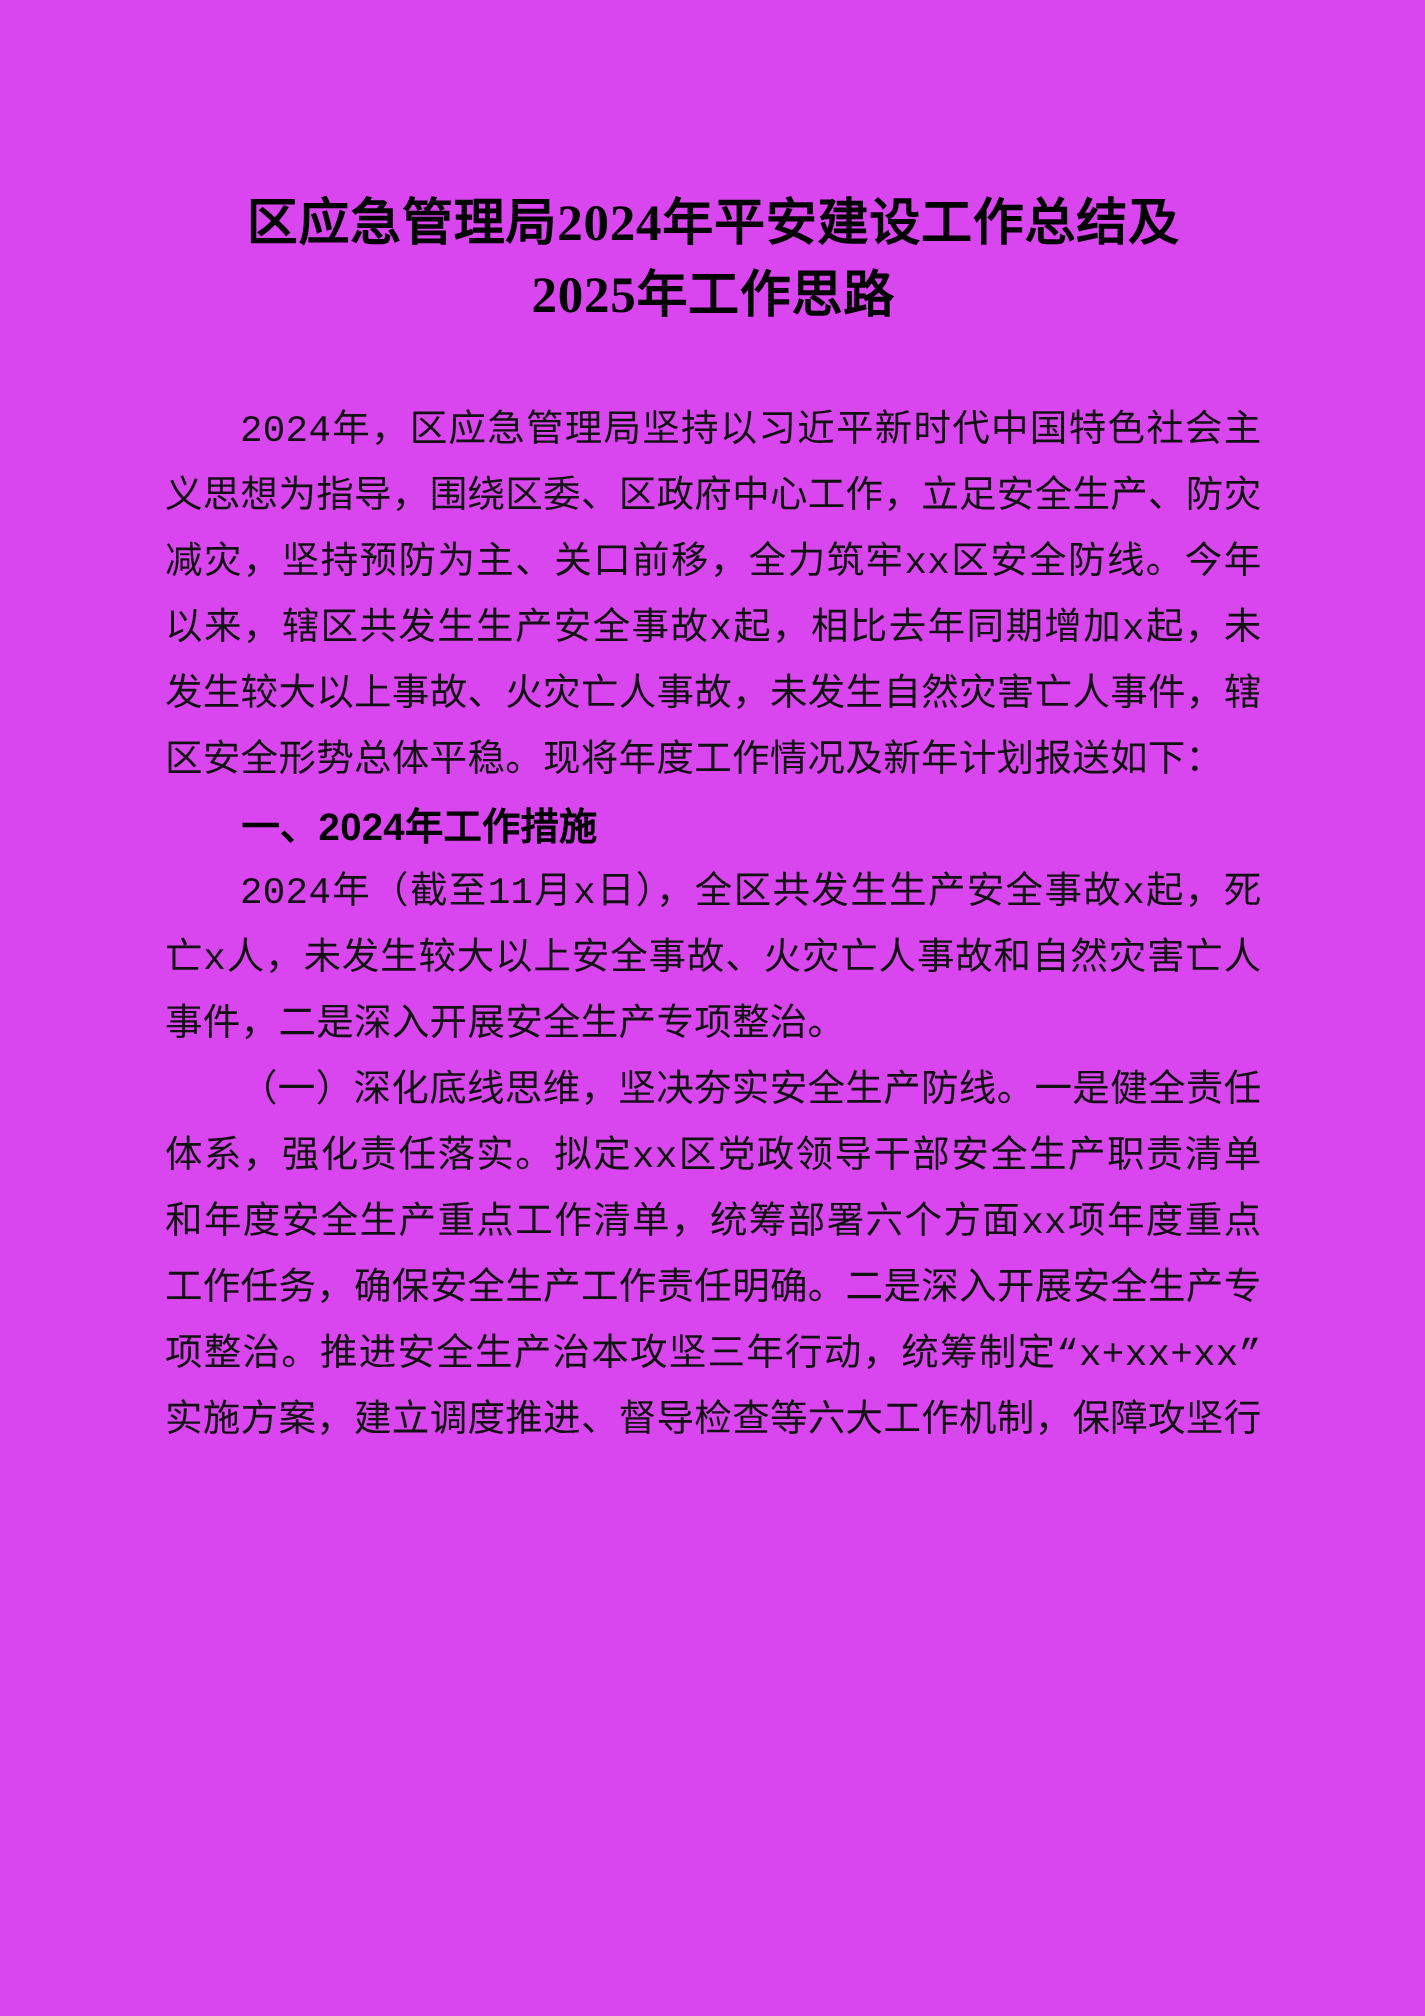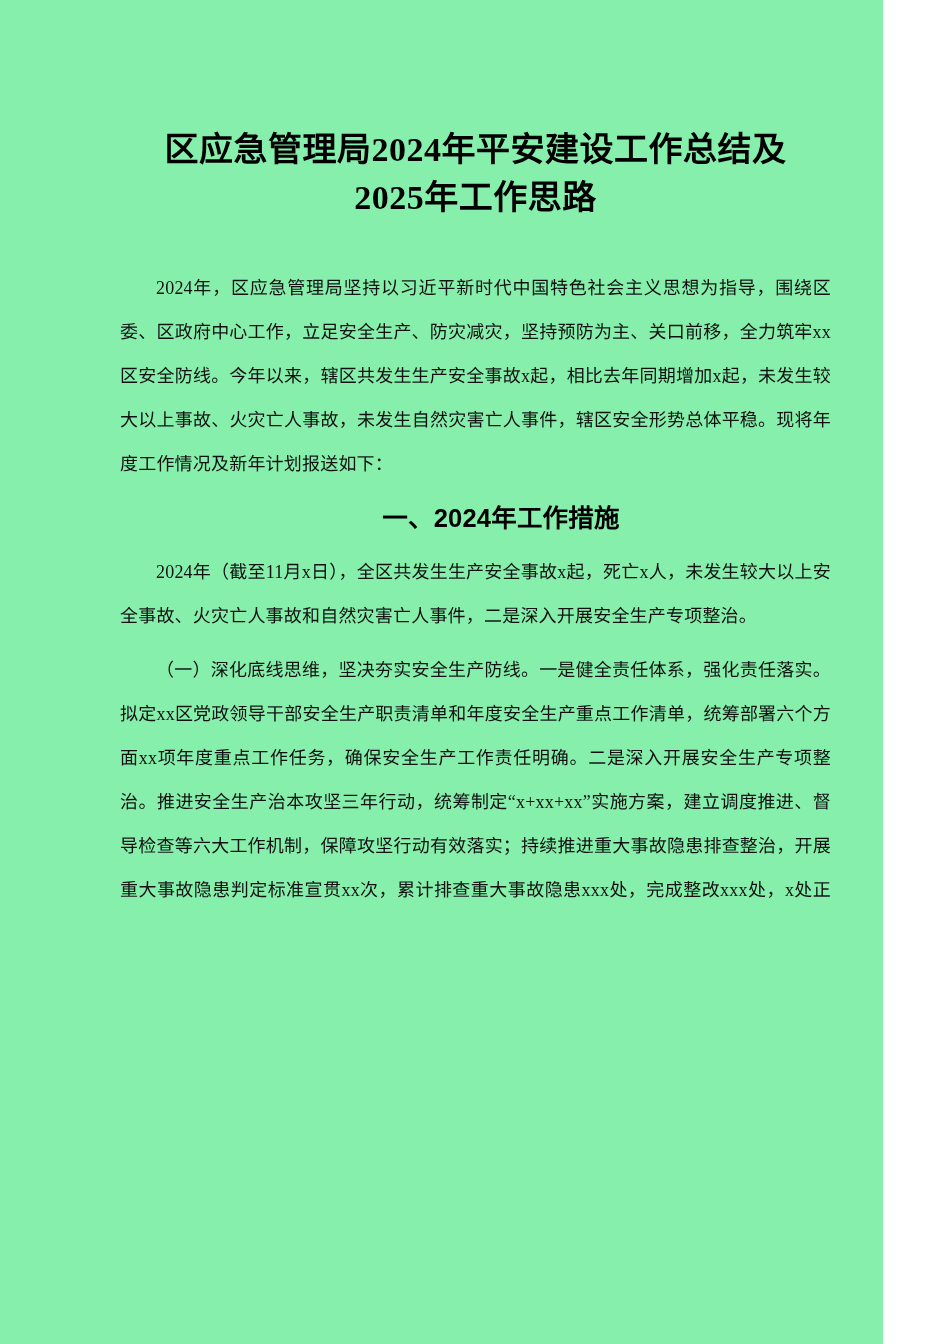--- a/index.html
+++ b/index.html
@@ -12,23 +12,23 @@
     width: 950px;
     height: 1344px;
     overflow: hidden;
     font-family: "Liberation Serif", "DejaVu Serif", serif;
     color: #000000;
     -webkit-font-smoothing: antialiased;
   }
 
   .page {
     position: relative;
-    width: 883px;
+    width: 950px;
     height: 1344px;
-    background: #86efac;
+    background: #d946ef;
     box-sizing: border-box;
     padding: 0;
     overflow: hidden;
   }
 
   .content {
     position: absolute;
     left: 110px;
     top: 0;
     width: 731px;
@@ -47,23 +47,23 @@
     color: #000000;
     text-rendering: optimizeLegibility;
   }
   .doc-title .title-line {
     display: block;
     white-space: nowrap;
   }
 
   
   .para {
-    margin: 10px;
-    font-family: Liberation Serif, serif;
-    font-size: 18px;
+    margin: 0;
+    font-family: Liberation Mono, monospace;
+    font-size: 25px;
     line-height: 44px;
     text-align: justify;
     text-justify: inter-ideograph;
     text-indent: 2em;
     color: #111111;
     letter-spacing: 0.2px;
     word-break: break-all;
   }
 
   .para.first-body {
@@ -71,21 +71,21 @@
   }
 
   
   .heading-1 {
     margin: 0;
     font-family: "Liberation Sans", "DejaVu Sans", sans-serif;
     font-weight: 700;
     font-size: 25.5px;
     line-height: 44px;
     text-indent: 2em;
-    text-align: center;
+    text-align: left;
     color: #000000;
     letter-spacing: 0.2px;
   }
 
   
   .para.clipped {
     max-height: 264px;
     overflow: hidden;
   }
 </style>

